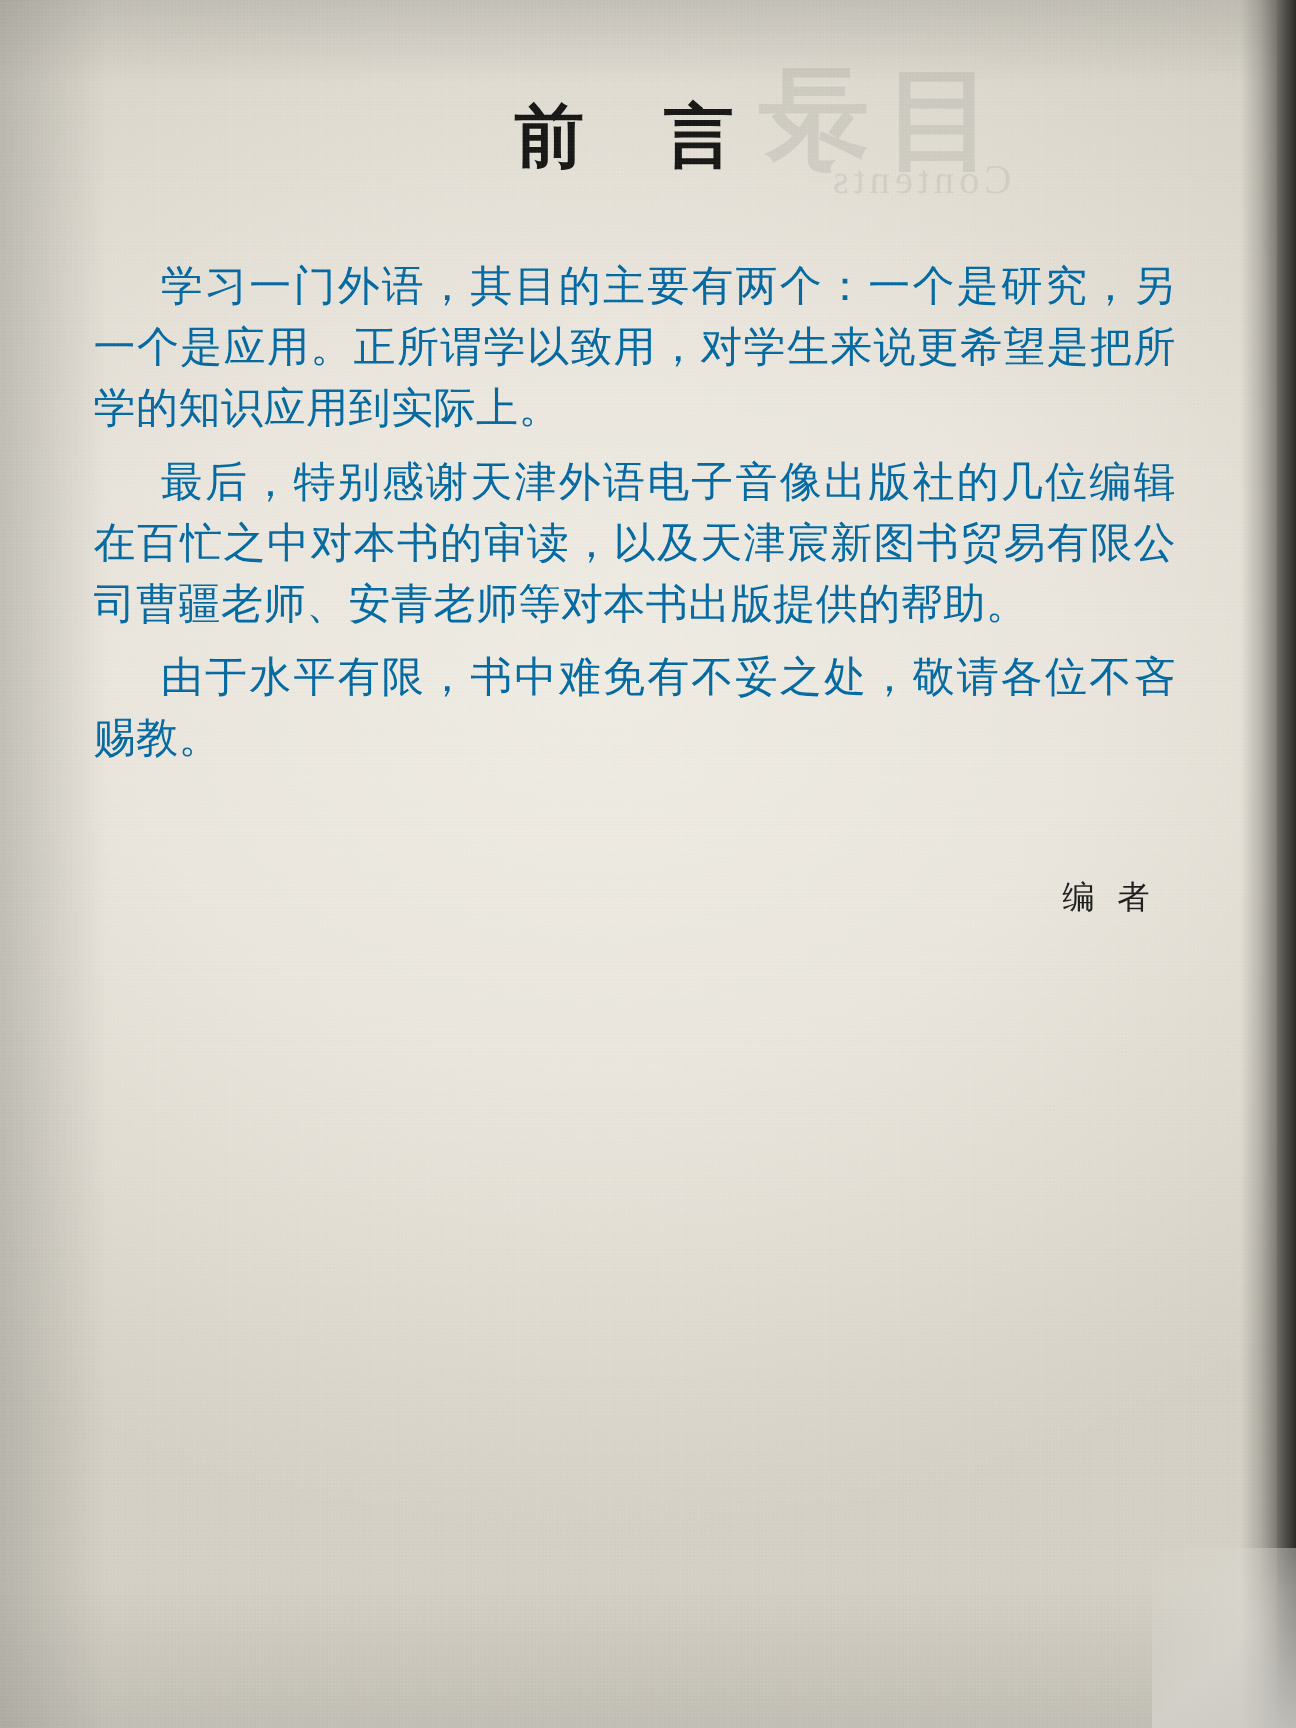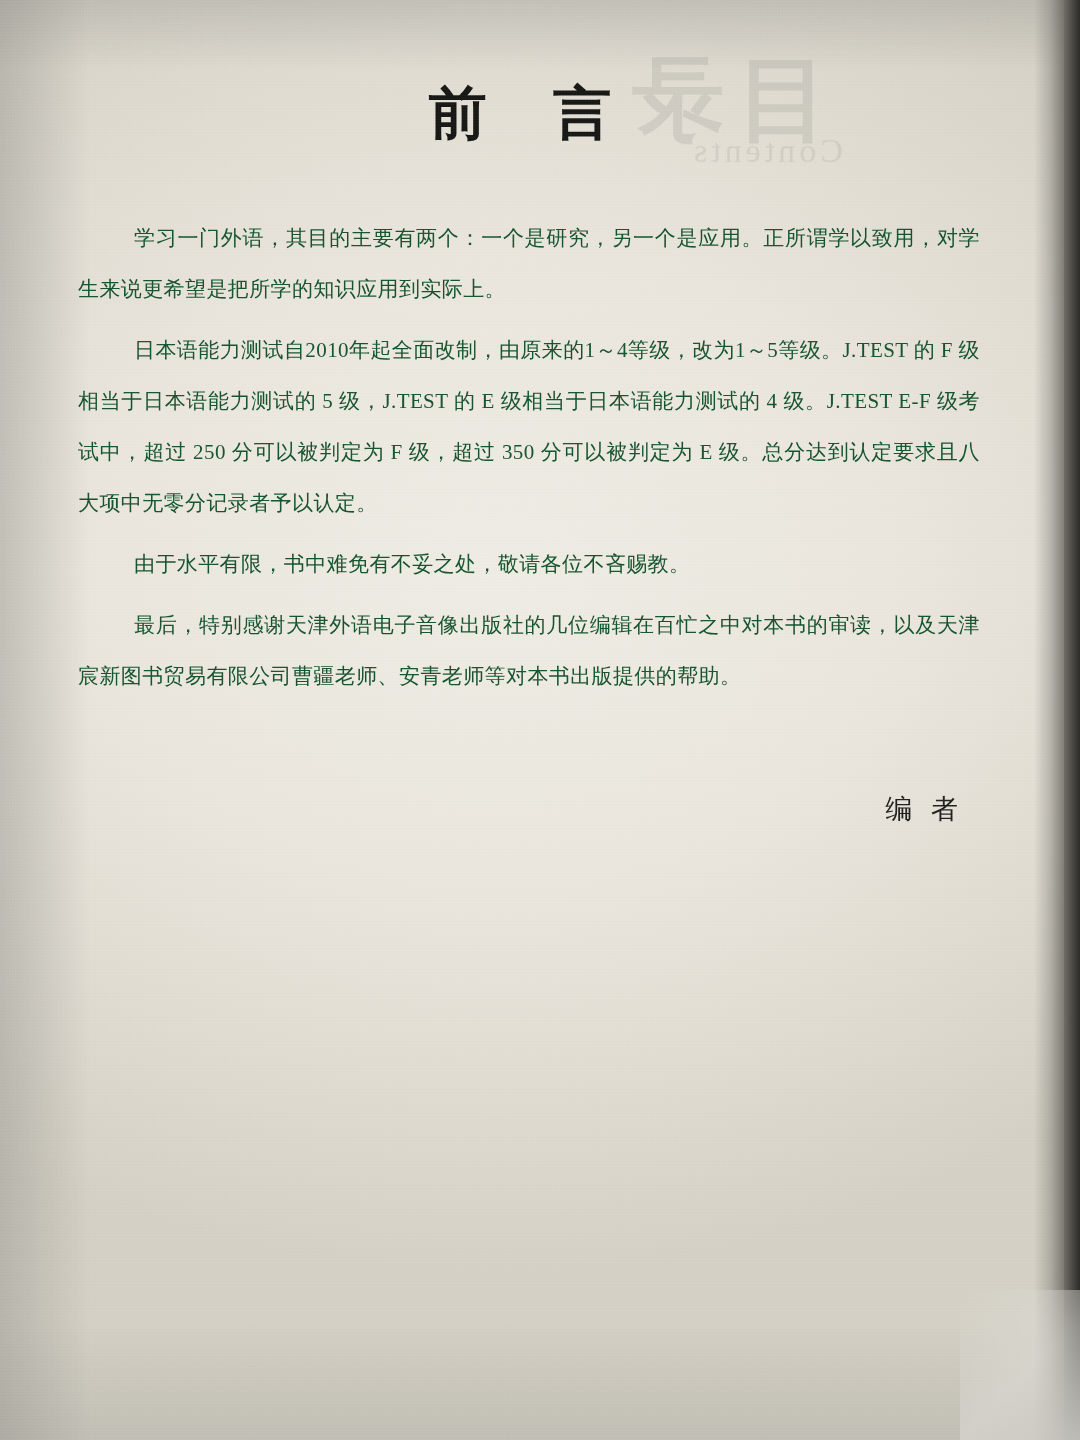--- a/index.html
+++ b/index.html
@@ -120,26 +120,26 @@
     text-indent: 26px;
     color: #161614;
     padding-right: 60px;
   }
   .body-block {
     margin-top: 60px;
     padding-right: 42px;
   }
   p.para {
     margin: 0 0 10px 0;
-    font-size: 21px;
+    font-size: 35px;
     line-height: 51px;
     text-align: justify;
     text-justify: inter-ideograph;
     text-indent: 56px;
-    color: #14532d;
+    color: #0369a1;
     letter-spacing: 0.4px;
   }
   .signature {
     margin-top: 78px;
     text-align: right;
     padding-right: 58px;
   }
   .sig-line {
     font-size: 27px;
     line-height: 58px;
@@ -168,23 +168,22 @@
   <div class="bottom-shadow"></div>
 
   <div class="bleed">目录</div>
   <div class="bleed-sub">Contents</div>
 
   <div class="content">
     <h1 class="page-title">前 言</h1>
 
     <div class="body-block">
       <p class="para">学习一门外语，其目的主要有两个：一个是研究，另一个是应用。正所谓学以致用，对学生来说更希望是把所学的知识应用到实际上。</p>
-      <p class="para">日本语能力测试自2010年起全面改制，由原来的1～4等级，改为1～5等级。J.TEST 的 F 级相当于日本语能力测试的 5 级，J.TEST 的 E 级相当于日本语能力测试的 4 级。J.TEST E-F 级考试中，超过 250 分可以被判定为 F 级，超过 350 分可以被判定为 E 级。总分达到认定要求且八大项中无零分记录者予以认定。</p>
+      <p class="para">最后，特别感谢天津外语电子音像出版社的几位编辑在百忙之中对本书的审读，以及天津宸新图书贸易有限公司曹疆老师、安青老师等对本书出版提供的帮助。</p>
       <p class="para">由于水平有限，书中难免有不妥之处，敬请各位不吝赐教。</p>
-      <p class="para">最后，特别感谢天津外语电子音像出版社的几位编辑在百忙之中对本书的审读，以及天津宸新图书贸易有限公司曹疆老师、安青老师等对本书出版提供的帮助。</p>
     </div>
 
     <div class="signature">
       <div class="sig-line">编 者</div>
 
     </div>
   </div>
 
   <div class="grain"></div>
   <div class="edge-right"></div>

